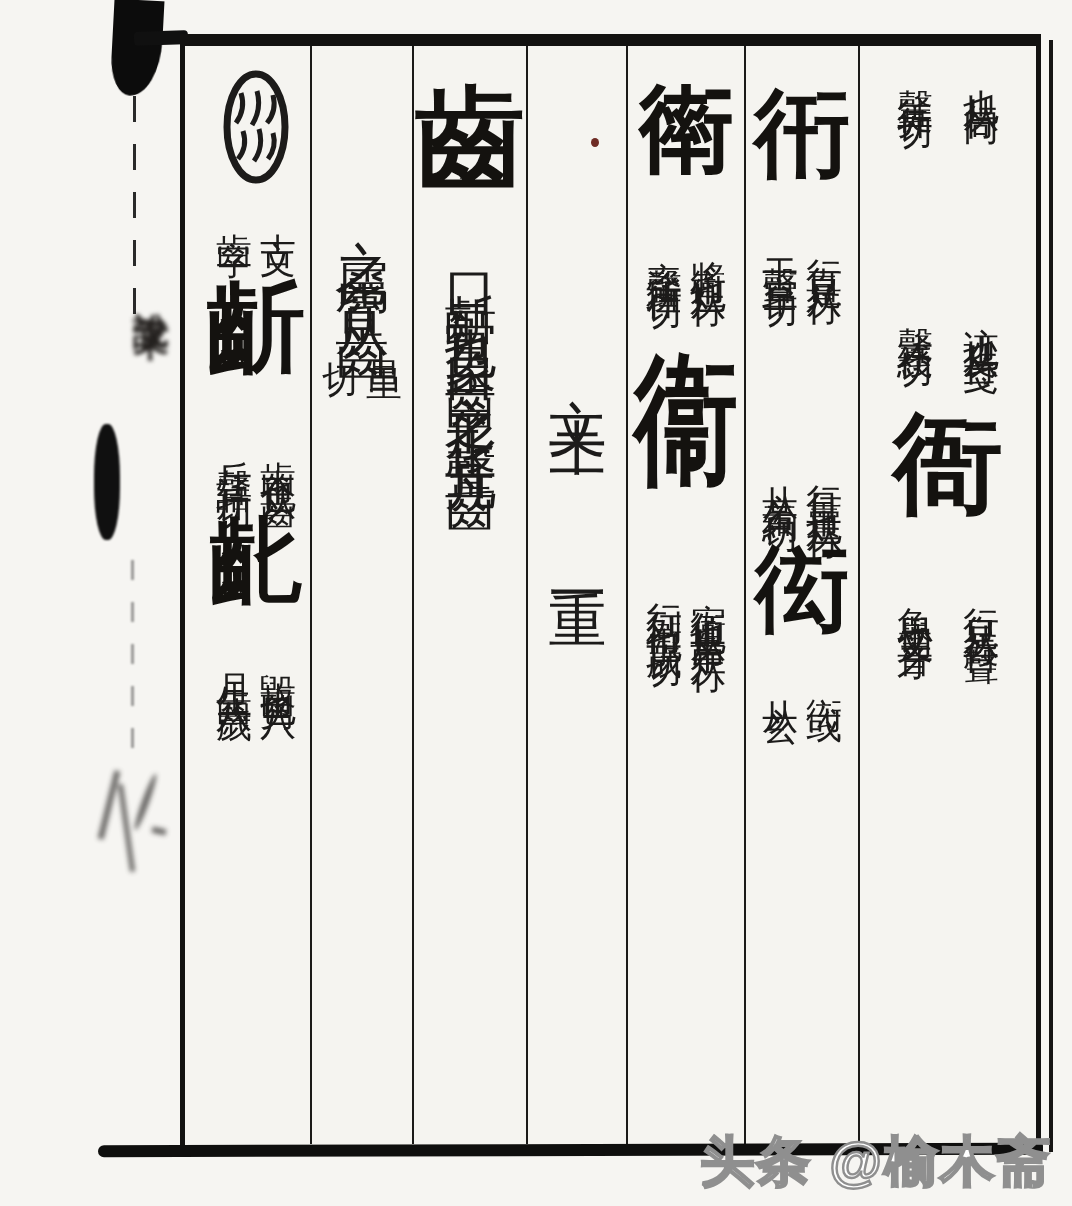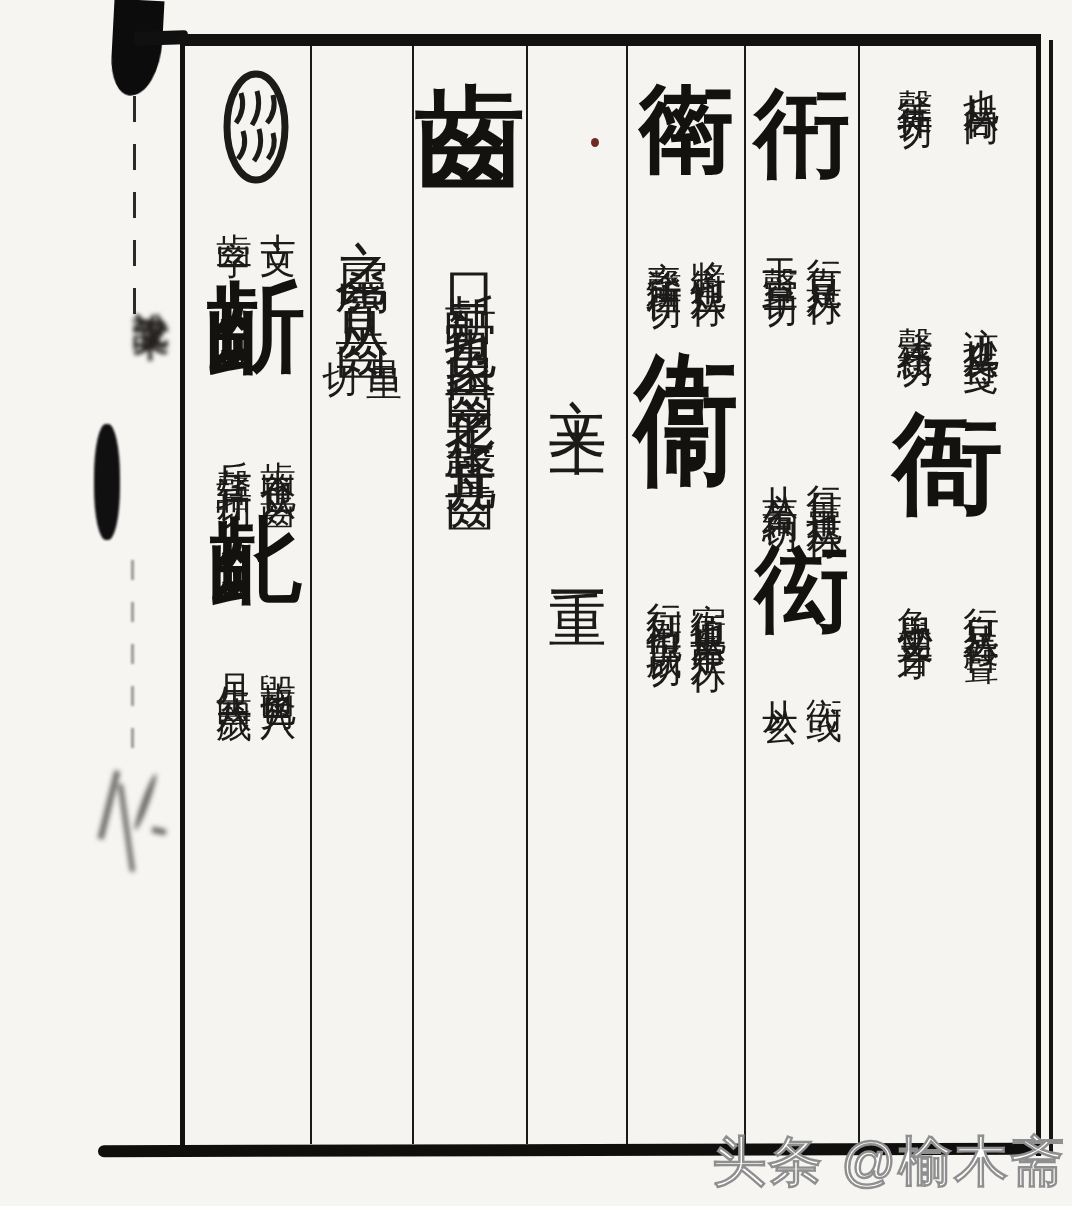--- a/index.html
+++ b/index.html
@@ -43,22 +43,22 @@
          color:#23201e;filter:blur(2px);transform:rotate(-1deg);font-weight:bold;}
   .smudge{position:absolute;left:98px;top:766px;width:76px;height:122px;filter:blur(2.5px);opacity:.75;}
   .smudge i{position:absolute;background:#3c3a38;display:block;}
   .smudge i:nth-child(1){left:8px;top:4px;width:6px;height:70px;transform:rotate(14deg);}
   .smudge i:nth-child(2){left:26px;top:18px;width:5px;height:88px;transform:rotate(-8deg);}
   .smudge i:nth-child(3){left:44px;top:6px;width:7px;height:60px;transform:rotate(20deg);border-radius:50%;}
   .smudge i:nth-child(4){left:54px;top:62px;width:14px;height:6px;transform:rotate(12deg);}
   .ink-dot{position:absolute;left:591px;top:138px;width:8px;height:9px;border-radius:50%;background:#6e2b24;}
 
   
-  .watermark{position:absolute;right:6px;top:1126px;white-space:nowrap;
-             font-family:"Liberation Sans","DejaVu Sans",sans-serif;font-weight:normal;font-size:54px;
+  .watermark{position:absolute;right:20px;top:1126px;white-space:nowrap;
+             font-family:"Liberation Sans","DejaVu Sans",sans-serif;font-weight:bold;font-size:54px;
              color:#ffffff;-webkit-text-stroke:2.4px #8f8f8f;text-shadow:0 0 1px #9a9a9a;letter-spacing:2px;}
 </style>
 </head>
 <body>
 
 <div class="scan">
 
   <div class="blob-top"></div>
   <div class="blob-mid"></div>
   <div class="dash-line"></div>

